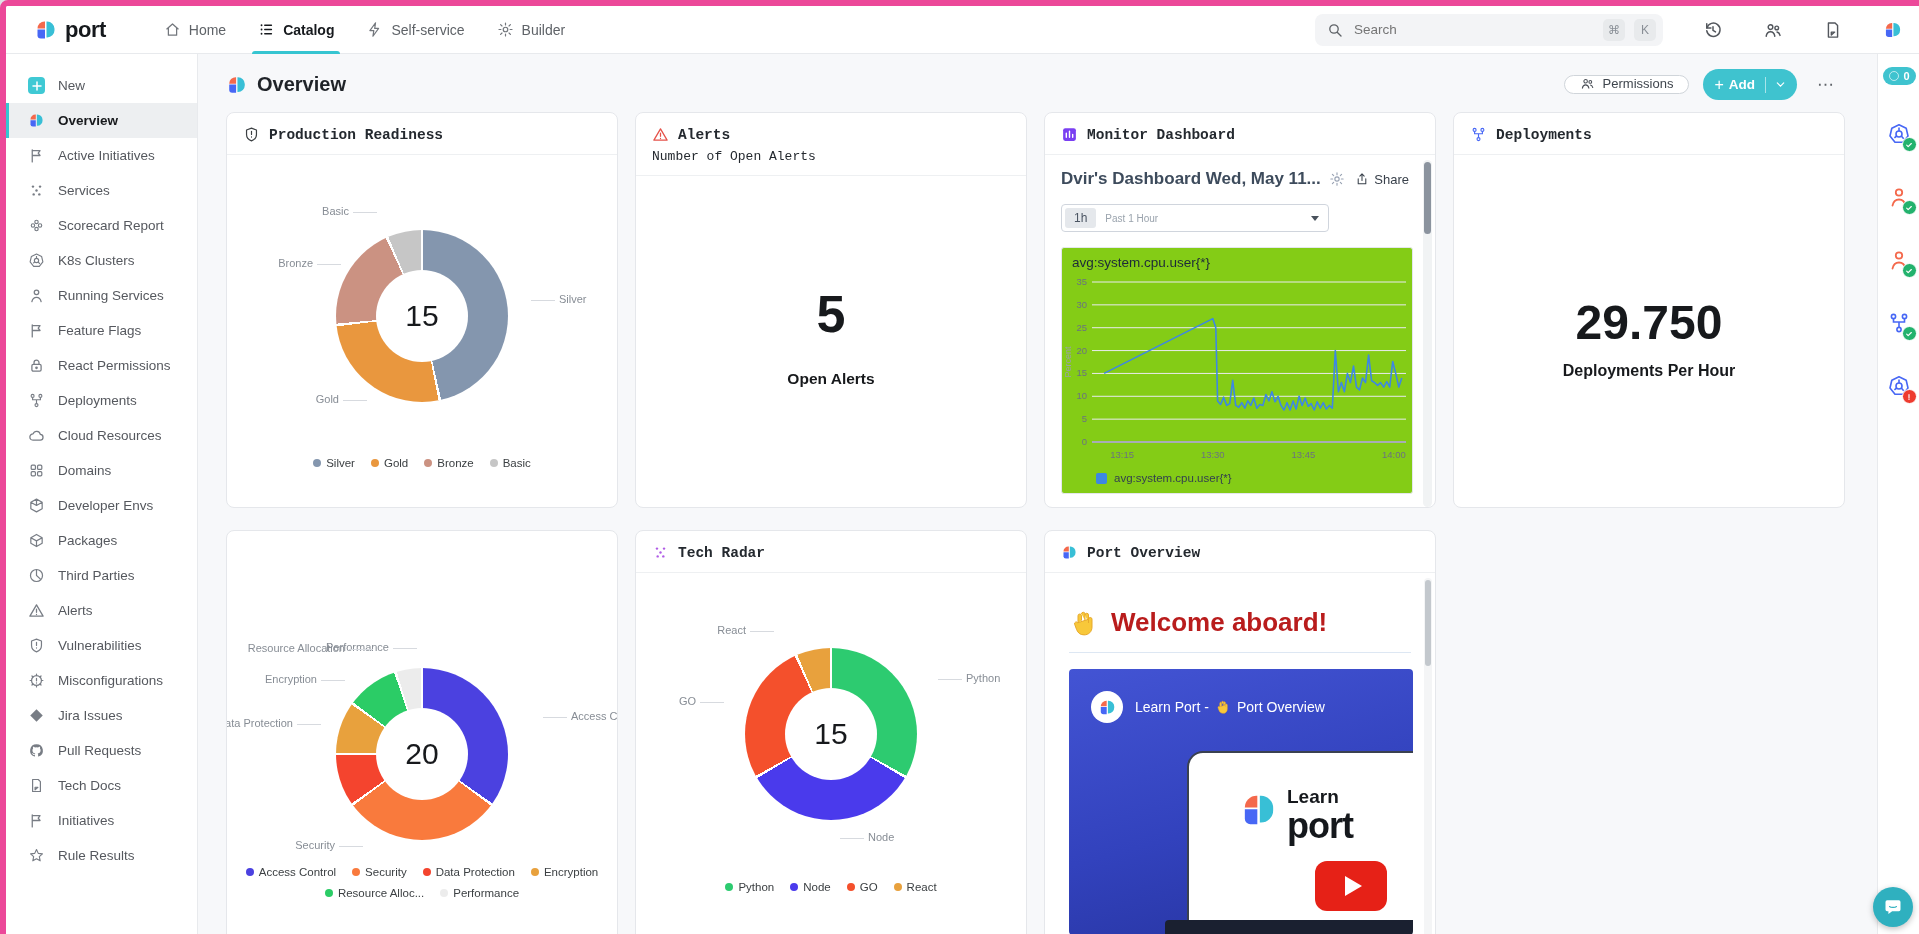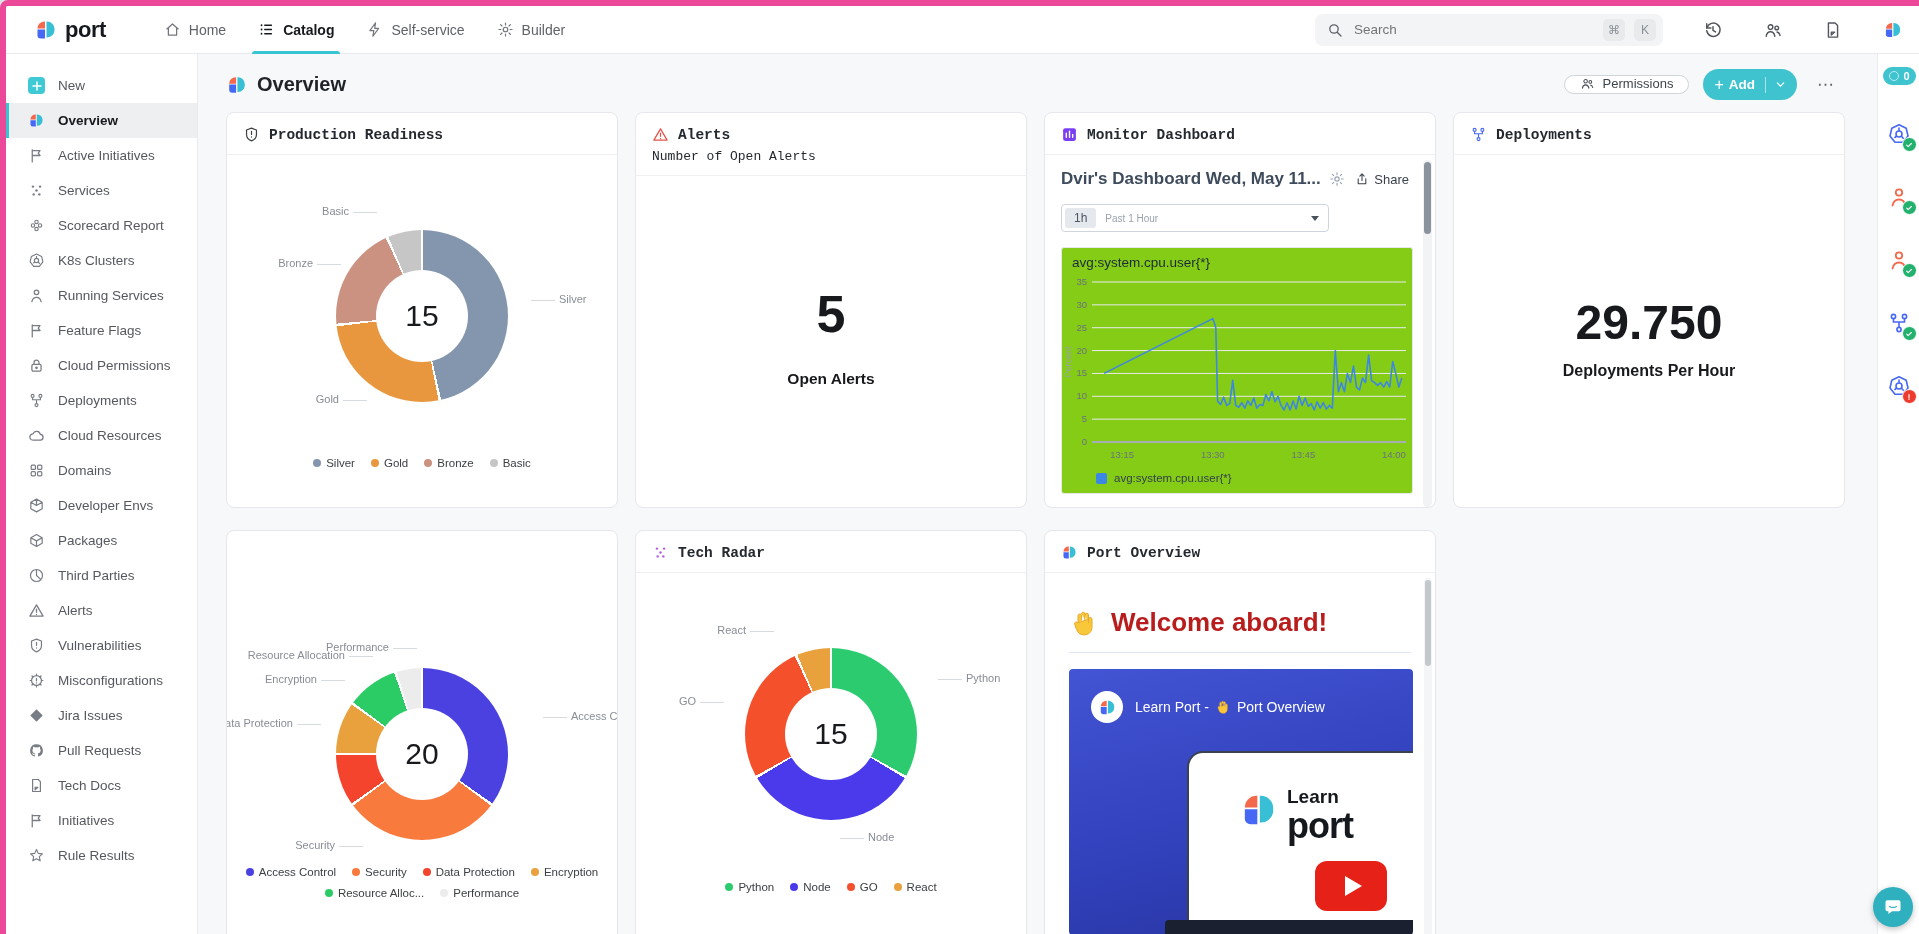--- a/index.html
+++ b/index.html
@@ -439,21 +439,21 @@
             </svg>
           </span>
           <span>Feature Flags</span>
         </div>
         <div class="side-item">
           <span class="ic ">
             <svg viewBox="0 0 24 24">
               <use href="#icon-lock"></use>
             </svg>
           </span>
-          <span>Cloud Permissions</span>
+          <span>React Permissions</span>
         </div>
         <div class="side-item">
           <span class="ic ">
             <svg viewBox="0 0 24 24">
               <use href="#icon-deploy"></use>
             </svg>
           </span>
           <span>Deployments</span>
         </div>
         <div class="side-item">
@@ -730,21 +730,21 @@
           </div>
         </div>
       </div>
 
       <div class="cards-row row2">
 
         <div class="card">
           <div class="donut" style="top: 137px; background: conic-gradient(rgb(255, 255, 255) 0deg, rgb(255, 255, 255) 0.9deg, rgb(75, 65, 224) 0.9deg, rgb(75, 65, 224) 125.1deg, rgb(255, 255, 255) 125.1deg, rgb(255, 255, 255) 126deg, rgb(255, 255, 255) 126deg, rgb(255, 255, 255) 126.9deg, rgb(249, 122, 61) 126.9deg, rgb(249, 122, 61) 233.1deg, rgb(255, 255, 255) 233.1deg, rgb(255, 255, 255) 234deg, rgb(255, 255, 255) 234deg, rgb(255, 255, 255) 234.9deg, rgb(244, 68, 46) 234.9deg, rgb(244, 68, 46) 269.1deg, rgb(255, 255, 255) 269.1deg, rgb(255, 255, 255) 270deg, rgb(255, 255, 255) 270deg, rgb(255, 255, 255) 270.9deg, rgb(232, 161, 61) 270.9deg, rgb(232, 161, 61) 305.1deg, rgb(255, 255, 255) 305.1deg, rgb(255, 255, 255) 306deg, rgb(255, 255, 255) 306deg, rgb(255, 255, 255) 306.9deg, rgb(43, 204, 102) 306.9deg, rgb(43, 204, 102) 341.1deg, rgb(255, 255, 255) 341.1deg, rgb(255, 255, 255) 342deg, rgb(255, 255, 255) 342deg, rgb(255, 255, 255) 342.9deg, rgb(236, 236, 236) 342.9deg, rgb(236, 236, 236) 359.1deg, rgb(255, 255, 255) 359.1deg, rgb(255, 255, 255) 360deg);"></div>
           <div class="donut-hole" style="top:177px">20</div>
           <div class="callout la" style="left:62px;top:110px;width:100px">Performance</div>
-          <div class="callout la" style="left:-18px;top:118px;width:136px">Resource Allocation</div>
+          <div class="callout la" style="left:-18px;top:111px;width:136px">Resource Allocation</div>
           <div class="callout la" style="left:-8px;top:142px;width:98px">Encryption</div>
           <div class="callout la" style="left:-32px;top:186px;width:98px">Data Protection</div>
           <div class="callout ra" style="left:344px;top:179px">Access Control</div>
           <div class="callout la" style="left:48px;top:308px;width:60px">Security</div>
           <div class="legend trunc" id="legend-2" style="bottom:50px;padding:0 14px">
               <span class="legend-item">
                 <span class="dot" style="background:#4b41e0"></span>
                 <span class="t">Access Control</span>
               </span>
               <span class="legend-item">

